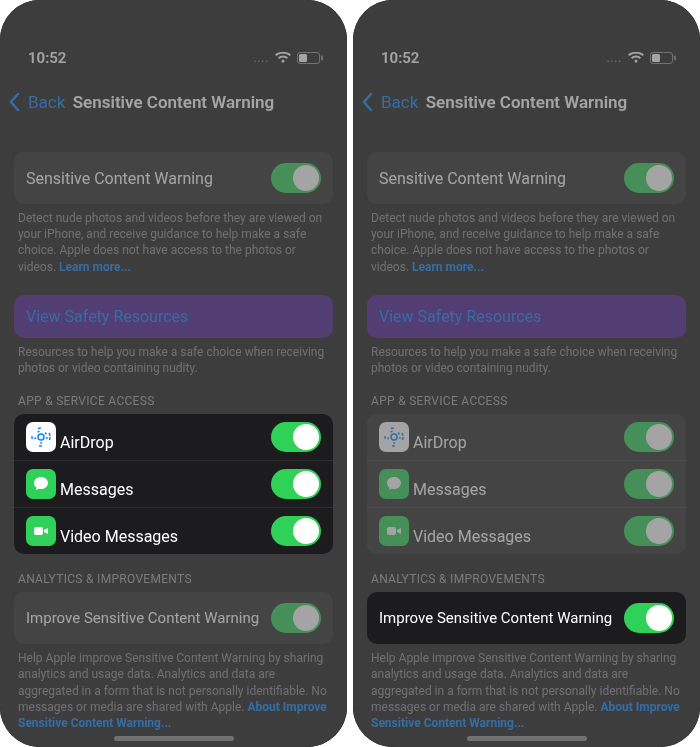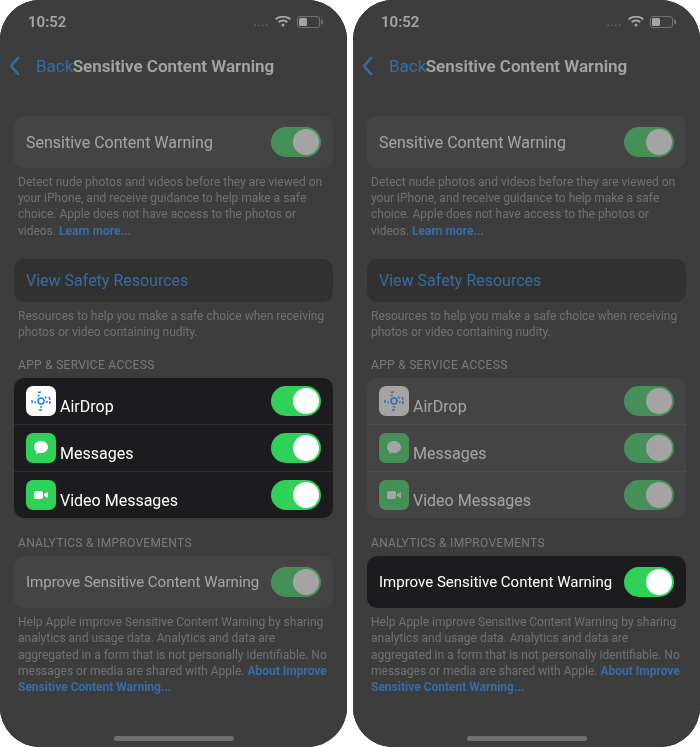--- a/index.html
+++ b/index.html
@@ -36,40 +36,41 @@
   
   .status-bar {
     height: 44px;
     display: flex;
     align-items: center;
     justify-content: space-between;
     padding: 0 24px 0 28px;
     color: #fff;
     font-size: 15px;
     font-weight: 600;
+    margin-top: 36px;
   }
   .status-right { display:flex; align-items:center; gap:6px; }
   .dots { font-size:10px; color:#8a8a8e; letter-spacing:1px;}
   .wifi-icon, .battery-icon { display:inline-block; }
   .wifi-icon svg, .battery-icon svg { display:block; }
 
   
   .nav-bar {
     height: 44px;
     display:flex;
     align-items:center;
     padding: 0 8px;
     position: relative;
   }
   .back-btn {
     display:flex;
     align-items:center;
     color:#0a84ff;
     font-size:17px;
-    gap:16px;
+    gap:8px;
   }
   .nav-title {
     position:absolute;
     left:0; right:0;
     text-align:center;
     color:#fff;
     font-size:17px;
     font-weight:600;
     pointer-events:none;
   }
@@ -90,21 +91,21 @@
   .cell-label { color:#fff; font-size:16px; }
   .footer {
     margin-top:6px;
     font-size:12px;
     line-height:1.35;
     color:#8d8d92;
     padding: 0 4px;
   }
   .footer a { color:#0a84ff; text-decoration:none;font-weight:bold; }
   .link-cell {
-    background:#000000;
+    background:#4c1d95;
     border-radius:10px;
     padding:12px 12px;
     color:#0a84ff;
     font-size:16px;
   }
   .section-header {
     font-size:12px;
     color:#a3a3a3;
     letter-spacing:0.3px;
     margin: 18px 4px 6px;

